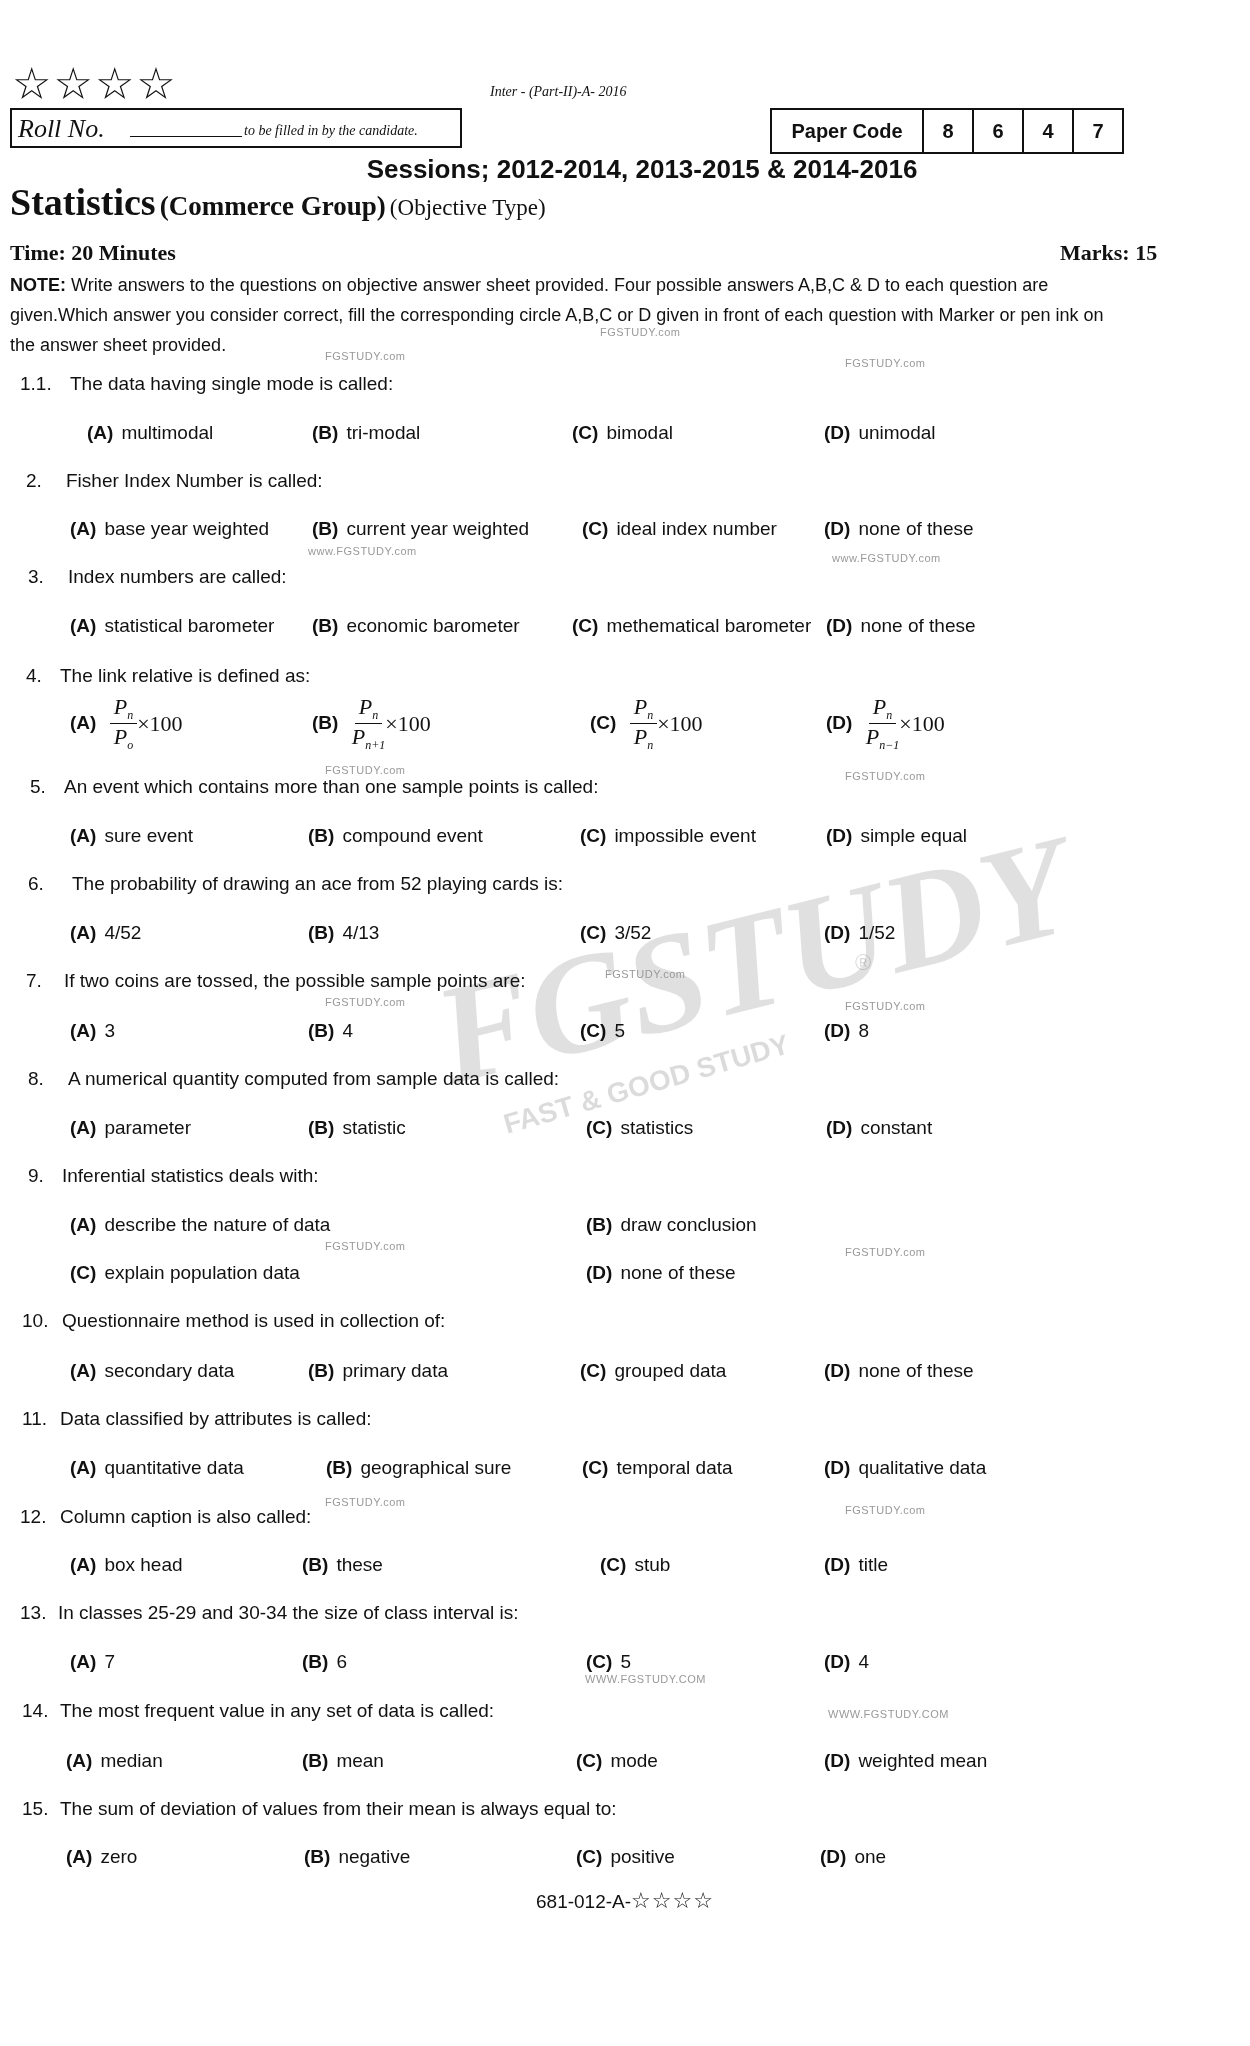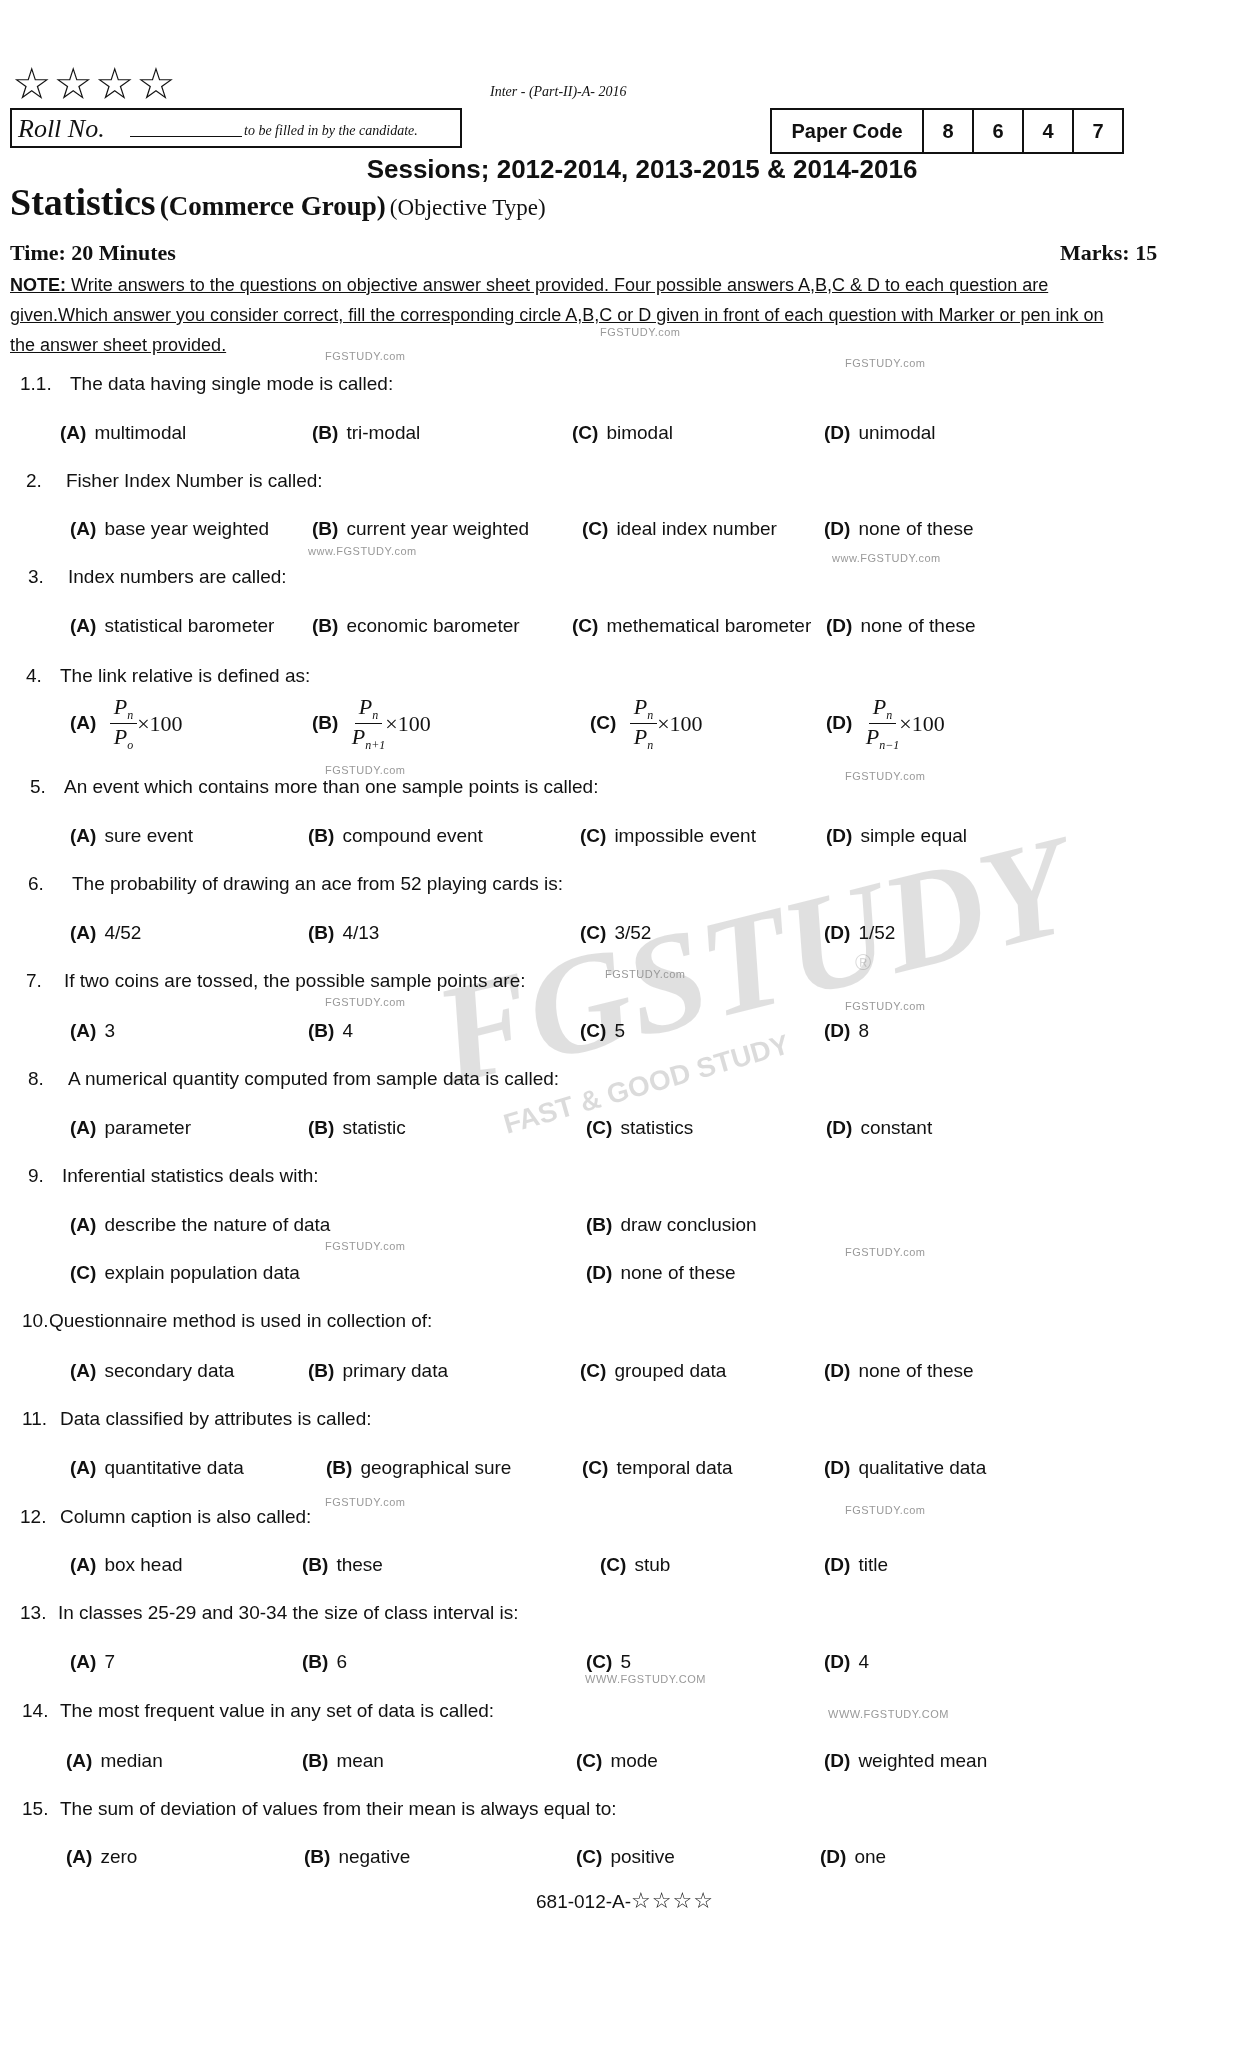--- a/index.html
+++ b/index.html
@@ -14,21 +14,21 @@
   .pcode { left:770px; top:108px; height:46px; display:flex; border:2px solid #111; box-sizing:border-box; }
   .pcode .cell { border-left:2px solid #111; width:48px; display:flex; align-items:center; justify-content:center; font-weight:bold; font-size:20px; }
   .pcode .lbl { width:150px; display:flex; align-items:center; justify-content:center; font-weight:bold; font-size:20px; }
   .sessions { left:0; width:1200px; text-align:center; top:154px; font-weight:bold; font-size:26px; padding-left:84px; box-sizing:border-box; }
   .subject { left:10px; top:180px; font-family:"Liberation Serif", serif; }
   .subject .s1 { font-size:38px; font-weight:bold; }
   .subject .s2 { font-size:27px; font-weight:bold; }
   .subject .s3 { font-size:23px;margin-top:36px; }
   .time { left:10px; top:240px; font-family:"Liberation Serif", serif; font-weight:bold; font-size:22px; }
   .marks { left:1060px; top:240px; font-family:"Liberation Serif", serif; font-weight:bold; font-size:22px; }
-  .note { left:10px; top:270px; width:1100px; font-size:18px; line-height:30px;text-decoration:underline; }
+  .note { left:10px; top:270px; width:1100px; font-size:18px; line-height:30px; }
   .note b { font-weight:bold; }
   .wm-small { font-size:11px; color:#999; letter-spacing:0.5px; }
   .q { left:0; width:1250px; font-size:19px; }
   .qtext { position:absolute; white-space:nowrap; }
   .opt { position:absolute; white-space:nowrap; font-size:19px; }
   .opt .ol { font-weight:bold; margin-right:8px; }
   .frac { display:inline-flex; flex-direction:column; align-items:center; vertical-align:middle; font-family:"Liberation Serif", serif; font-style:italic; font-size:22px; line-height:1; }
   .frac .num { border-bottom:1px solid #111; padding:0 4px 2px; }
   .frac .den { padding-top:2px; }
   .frac sub { font-size:12px; }
@@ -93,21 +93,21 @@
 <div class="abs wm-small" style="left:325px;top:1496px">FGSTUDY.com</div>
 <div class="abs wm-small" style="left:845px;top:1504px">FGSTUDY.com</div>
 <div class="abs wm-small" style="left:585px;top:1673px">WWW.FGSTUDY.COM</div>
 <div class="abs wm-small" style="left:828px;top:1708px">WWW.FGSTUDY.COM</div>
 
 <div class="abs q" style="top:373px">
   <span class="qtext" style="left:20px">1.1.</span>
   <span class="qtext" style="left:70px">The data having single mode is called:</span>
 </div>
 <div class="abs q" style="top:422px">
-  <span class="opt" style="left:60px"><span class="ol">(A)</span><span>multimodal</span></span>
+  <span class="opt" style="left:87px"><span class="ol">(A)</span><span>multimodal</span></span>
   <span class="opt" style="left:312px"><span class="ol">(B)</span><span>tri-modal</span></span>
   <span class="opt" style="left:572px"><span class="ol">(C)</span><span>bimodal</span></span>
   <span class="opt" style="left:824px"><span class="ol">(D)</span><span>unimodal</span></span>
 </div>
 
 <div class="abs q" style="top:470px">
   <span class="qtext" style="left:26px">2.</span>
   <span class="qtext" style="left:66px">Fisher Index Number is called:</span>
 </div>
 <div class="abs q" style="top:518px">
@@ -215,21 +215,21 @@
   <span class="opt" style="left:70px"><span class="ol">(A)</span><span>describe the nature of data</span></span>
   <span class="opt" style="left:586px"><span class="ol">(B)</span><span>draw conclusion</span></span>
 </div>
 <div class="abs q" style="top:1262px">
   <span class="opt" style="left:70px"><span class="ol">(C)</span><span>explain population data</span></span>
   <span class="opt" style="left:586px"><span class="ol">(D)</span><span>none of these</span></span>
 </div>
 
 <div class="abs q" style="top:1310px">
   <span class="qtext" style="left:22px">10.</span>
-  <span class="qtext" style="left:49px">Questionnaire method is used in collection of:</span>
+  <span class="qtext" style="left:62px">Questionnaire method is used in collection of:</span>
 </div>
 <div class="abs q" style="top:1360px">
   <span class="opt" style="left:70px"><span class="ol">(A)</span><span>secondary data</span></span>
   <span class="opt" style="left:308px"><span class="ol">(B)</span><span>primary data</span></span>
   <span class="opt" style="left:580px"><span class="ol">(C)</span><span>grouped data</span></span>
   <span class="opt" style="left:824px"><span class="ol">(D)</span><span>none of these</span></span>
 </div>
 
 <div class="abs q" style="top:1408px">
   <span class="qtext" style="left:22px">11.</span>

